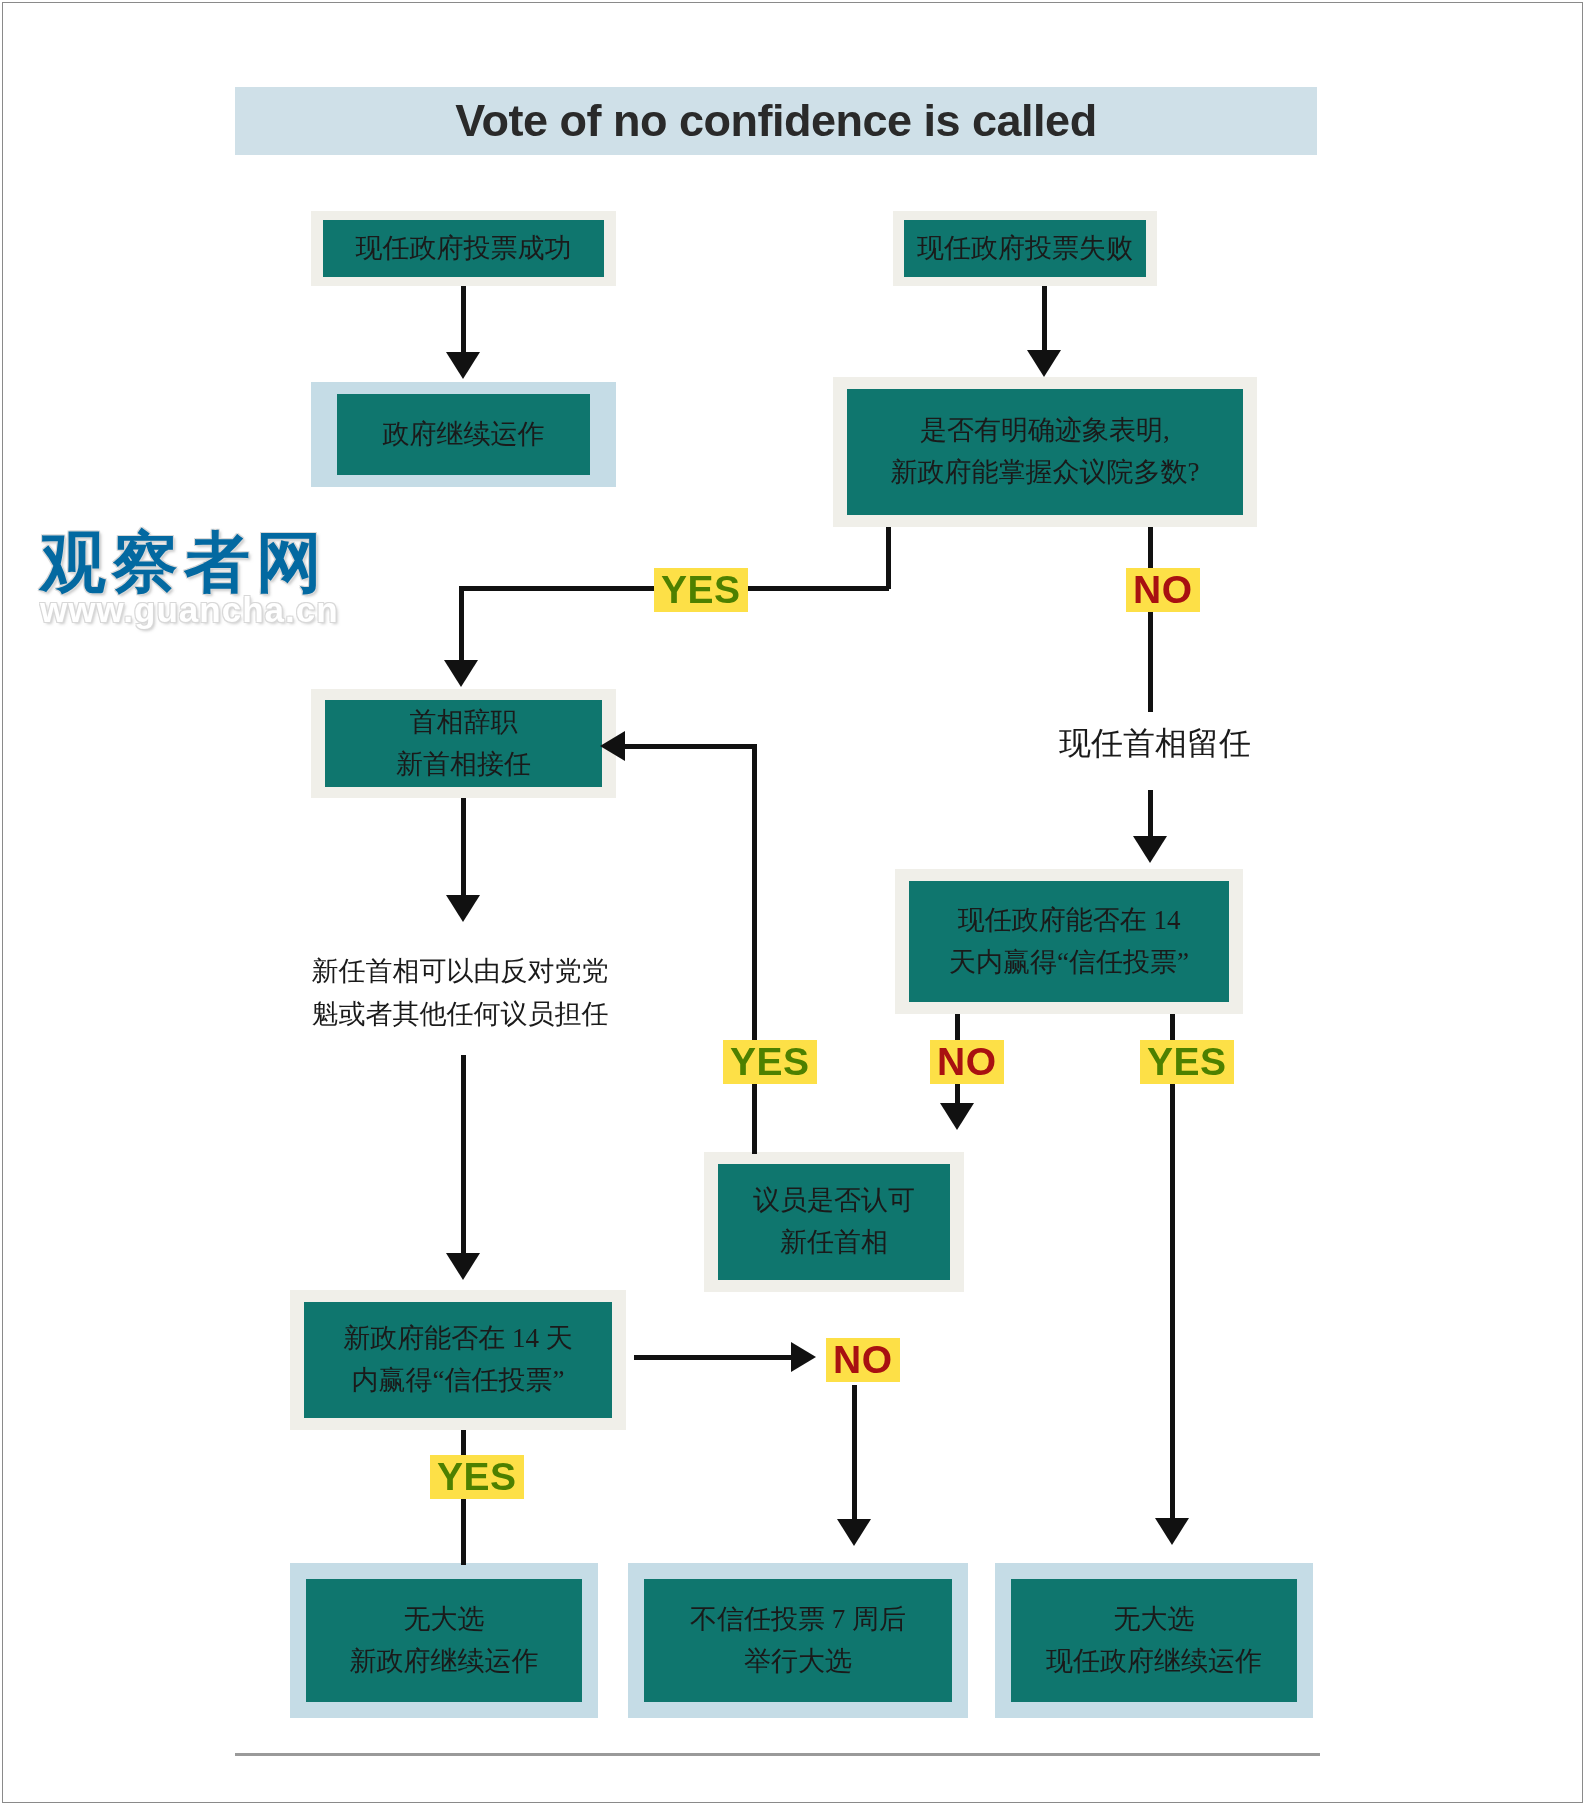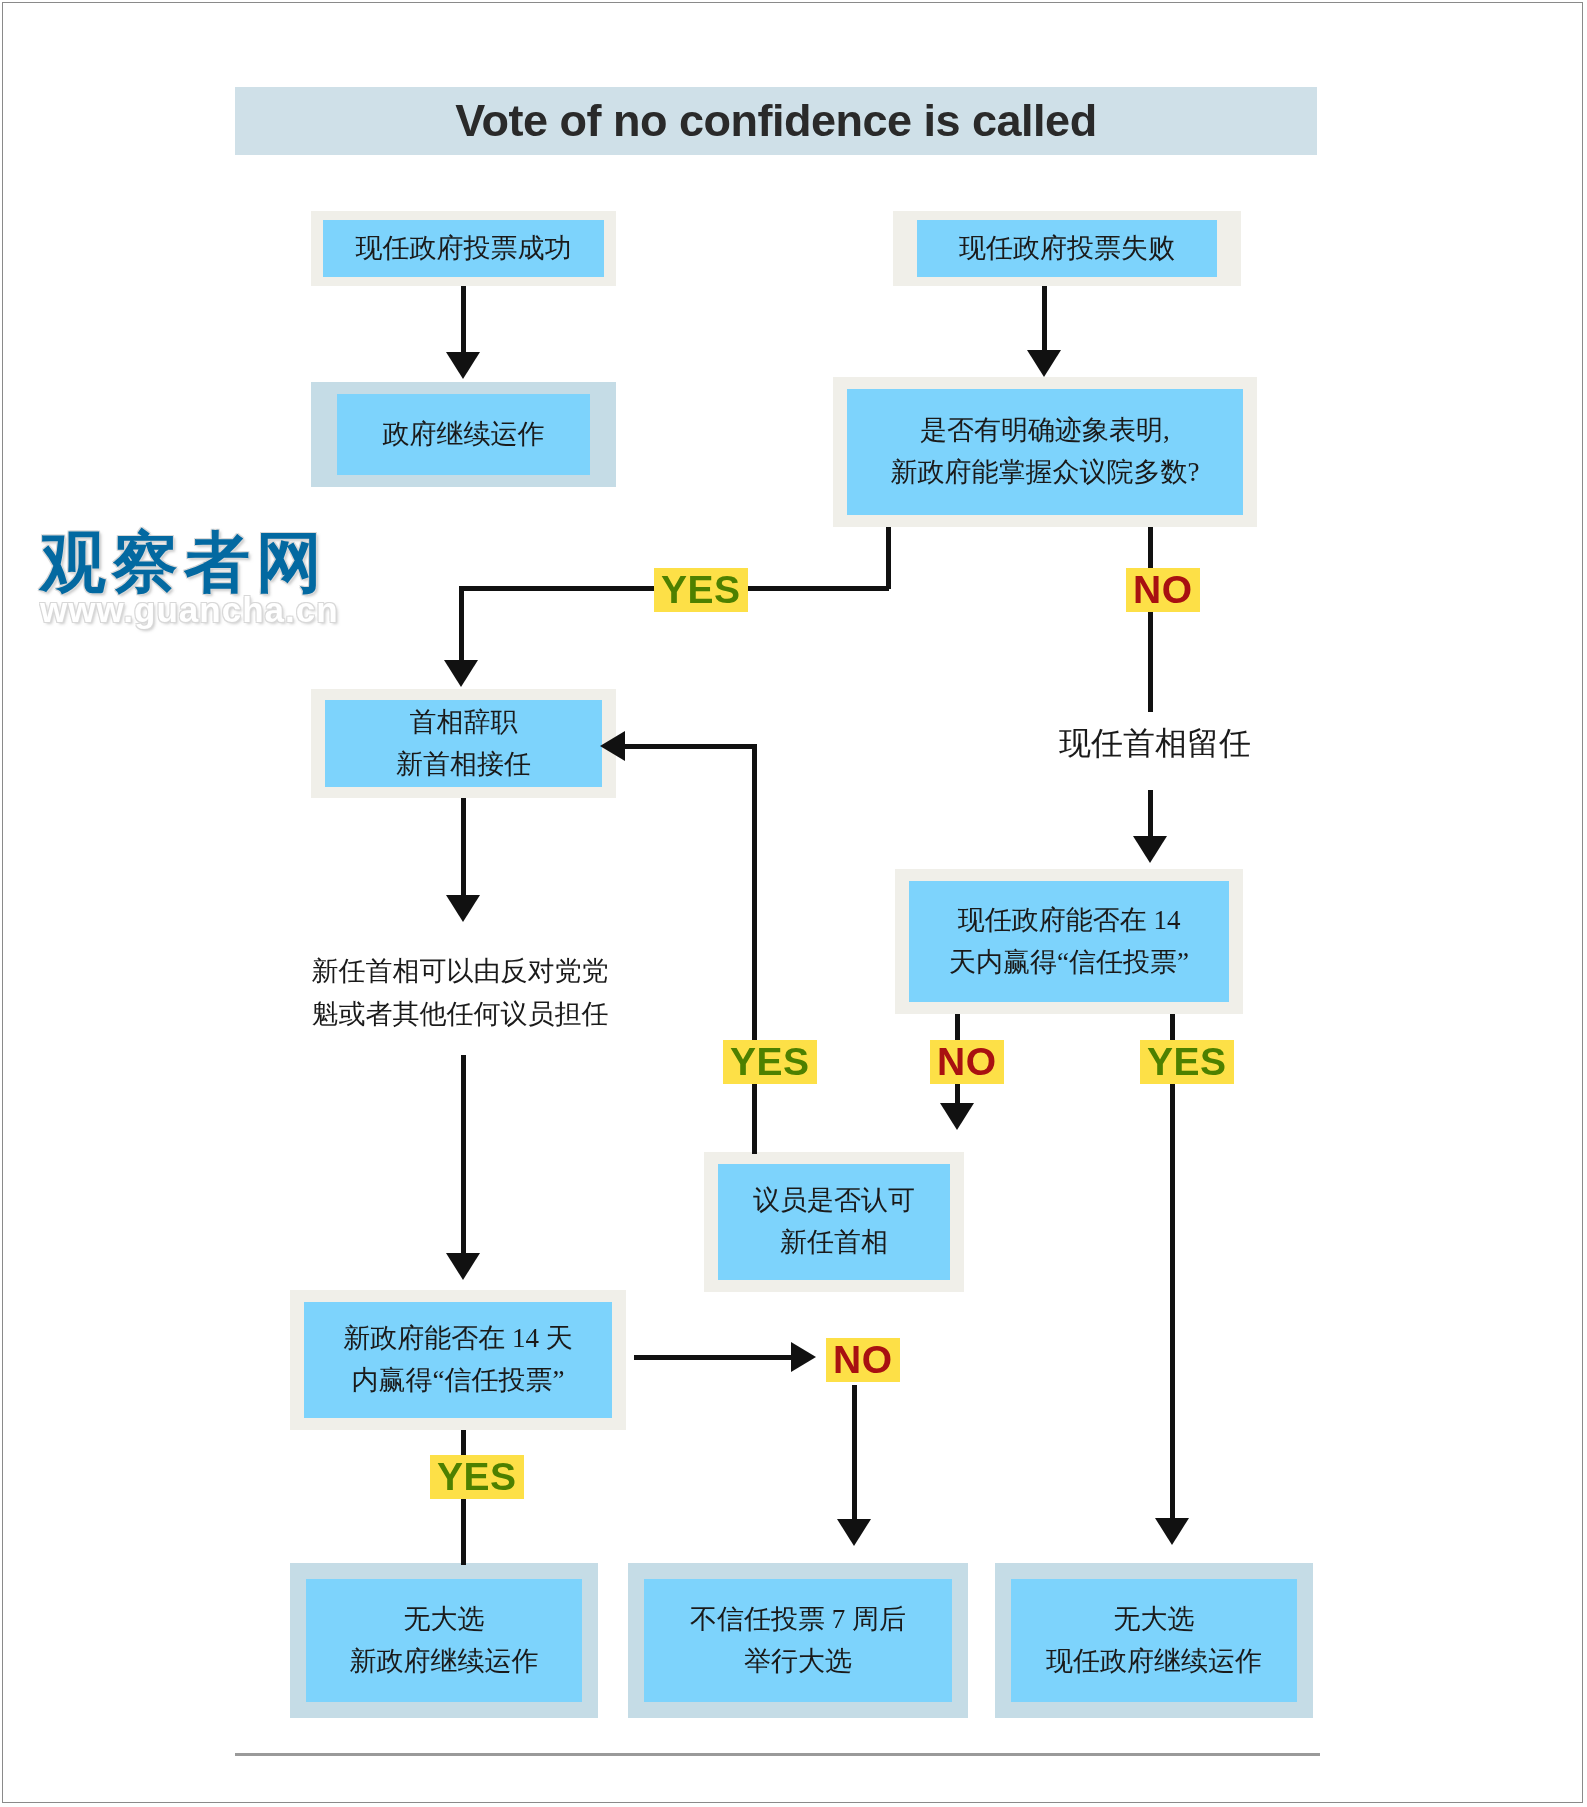--- a/index.html
+++ b/index.html
@@ -52,21 +52,21 @@
 
   
   .node {
     position: absolute;
     box-sizing: border-box;
     display: flex;
     align-items: center;
     justify-content: center;
   }
   .node .inner {
-    background: #7dd3fc;
+    background: #0f766e;
     width: 100%;
     height: 100%;
     display: flex;
     align-items: center;
     justify-content: center;
     text-align: center;
     box-sizing: border-box;
   }
   .node .label {
     font-family: "Liberation Serif", "DejaVu Serif", serif;
@@ -208,21 +208,21 @@
     <div class="wm-cn">观察者网</div>
     <div class="wm-url">www.guancha.cn</div>
   </div>
 
   <div class="node beige" style="left:311px; top:211px; width:305px; height:75px; padding:9px 12px;">
     <div class="inner">
       <span class="label">现任政府投票成功</span>
     </div>
   </div>
 
-  <div class="node beige" style="left:893px; top:211px; width:348px; height:75px; padding:9px 24px;">
+  <div class="node beige" style="left:893px; top:211px; width:264px; height:75px; padding:9px 11px;">
     <div class="inner">
       <span class="label">现任政府投票失败</span>
     </div>
   </div>
 
   <div class="node blue" style="left:311px; top:382px; width:305px; height:105px; padding:12px 26px;">
     <div class="inner">
       <span class="label">政府继续运作</span>
     </div>
   </div>

